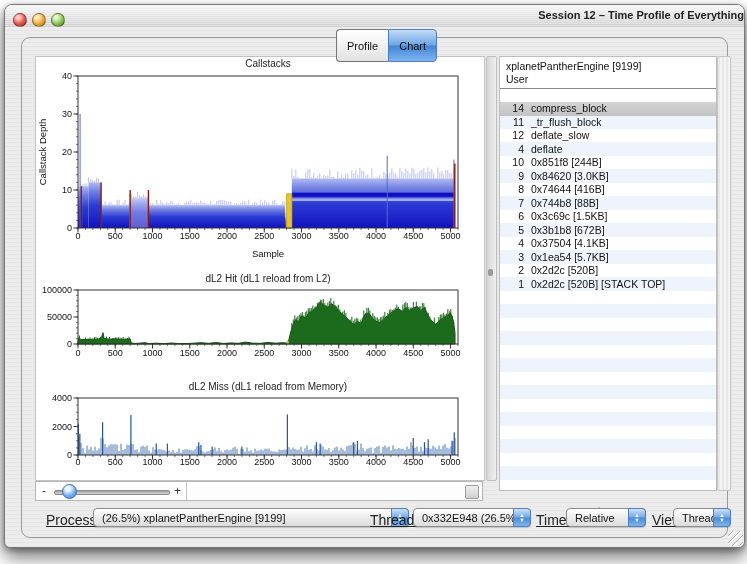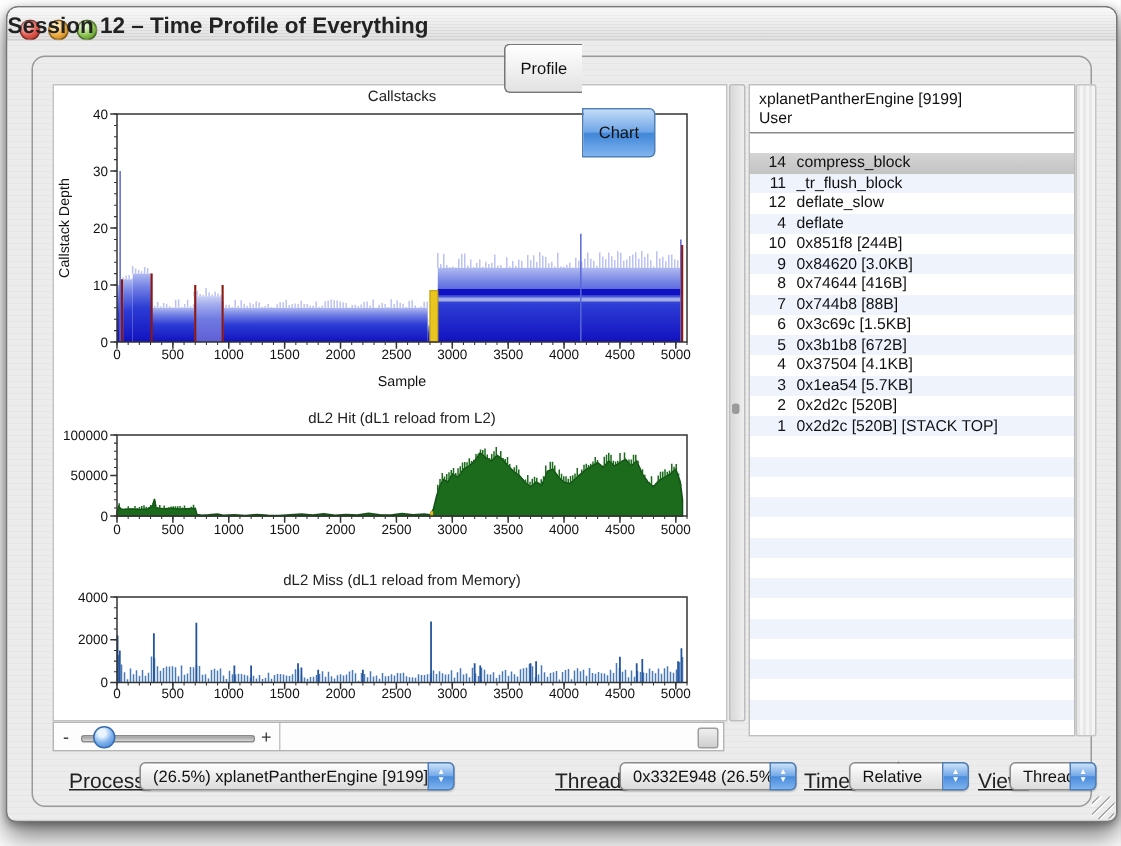--- a/index.html
+++ b/index.html
@@ -3,34 +3,34 @@
 <meta charset="utf-8">
 <style>
   html,body{margin:0;padding:0;background:#fff;width:747px;height:564px;overflow:hidden;
     font-family:"Liberation Sans",sans-serif;-webkit-font-smoothing:antialiased;}
   #window{position:absolute;left:4px;top:4px;width:739px;height:542px;background:#e9e9e9;
     border:1px solid #777;border-radius:8px 8px 6px 6px;
     box-shadow:0 10px 18px rgba(0,0,0,.5),0 2px 6px rgba(0,0,0,.35);}
   #titlebar{position:absolute;left:0;top:0;right:0;height:22px;border-radius:7px 7px 0 0;
     background:repeating-linear-gradient(180deg,rgba(255,255,255,.35) 0 1px,rgba(0,0,0,0) 1px 2px),
       linear-gradient(#f7f7f7,#cfcfcf);border-bottom:1px solid #8e8e8e;}
-  #title{position:absolute;left:0;right:0;top:4px;text-align:left;font-size:15px;font-weight:bold;color:#222;}
+  #title{position:absolute;left:0;right:0;top:4px;text-align:right;font-size:11px;font-weight:bold;color:#222;}
   .tl{position:absolute;top:8px;width:12px;height:12px;border-radius:50%;border:.5px solid rgba(0,0,0,.35);}
   #btn-close{left:8px;background:radial-gradient(circle at 35% 28%,#ffc9c4 0 15%,#e2574c 55%,#9c2d22 100%);}
   #btn-min{left:27px;background:radial-gradient(circle at 35% 28%,#ffeab8 0 15%,#eda93c 55%,#a96e12 100%);}
   #btn-zoom{left:46px;background:radial-gradient(circle at 35% 28%,#e0f7c8 0 15%,#8ac34f 55%,#4c7d1f 100%);}
   #winbody{position:absolute;left:0;top:22px;right:0;bottom:0;border-radius:0 0 6px 6px;
     background:repeating-linear-gradient(180deg,#ececec 0 3px,#e5e5e5 3px 4px);}
   
   #tabs{position:absolute;left:331px;top:2px;height:17px;display:flex;z-index:5;}
   .seg{height:33px;border:1px solid #767676;font-size:11px;display:flex;align-items:center;
     justify-content:center;padding:0 10px;background:linear-gradient(#ffffff,#e2e2e2);color:#111;box-sizing:border-box;}
   .seg:first-child{border-radius:4px 0 0 4px;border-right:none;}
   .seg:last-child{border-radius:0 4px 4px 0;}
-  .seg.on{background:linear-gradient(#c3dcf7,#6ea6e6 48%,#4186d8 52%,#7fb4ef);border-color:#4f7fb8;margin-top:43px;}
+  .seg.on{background:linear-gradient(#c3dcf7,#6ea6e6 48%,#4186d8 52%,#7fb4ef);border-color:#4f7fb8;}
   
   #contentbox{position:absolute;left:16px;top:10px;width:705px;height:499px;border:1.5px solid #9a9a9a;
     border-radius:9px;background:transparent;}
   
   #chartpane{position:absolute;left:13px;top:18px;width:448px;height:423px;background:#fff;
     border:1px solid #c2c2c2;box-sizing:content-box;}
   #chartpane svg{position:absolute;left:0;}
   
   #midscroll{position:absolute;left:464px;top:18px;width:9px;height:423px;background:linear-gradient(90deg,#d8d8d8,#efefef);
     border:1px solid #bdbdbd;border-radius:2px;}
@@ -1040,21 +1040,21 @@
           <span class="pm" id="zs-minus">-</span>
           <div id="zs-track"></div>
           <div id="zs-thumb"></div>
           <span class="pm" id="zs-plus">+</span>
         </div>
         <div id="scrollcorner"></div>
       </div>
       <div id="splitcaret">▴</div>
 
       <span class="ctl-label" style="left:24px">Process:</span>
-      <div class="popup" style="left:71px;width:210px">
+      <div class="popup" style="left:71px;width:316px">
         <span>(26.5%) xplanetPantherEngine [9199]</span>
         <span class="cap">▲<br>▼</span>
       </div>
       <span class="ctl-label" style="left:348px">Thread:</span>
       <div class="popup" style="left:391px;width:118px">
         <span>0x332E948 (26.5%)</span>
         <span class="cap">▲<br>▼</span>
       </div>
       <span class="ctl-label" style="left:514px">Time:</span>
       <div class="popup" style="left:544px;width:80px">

